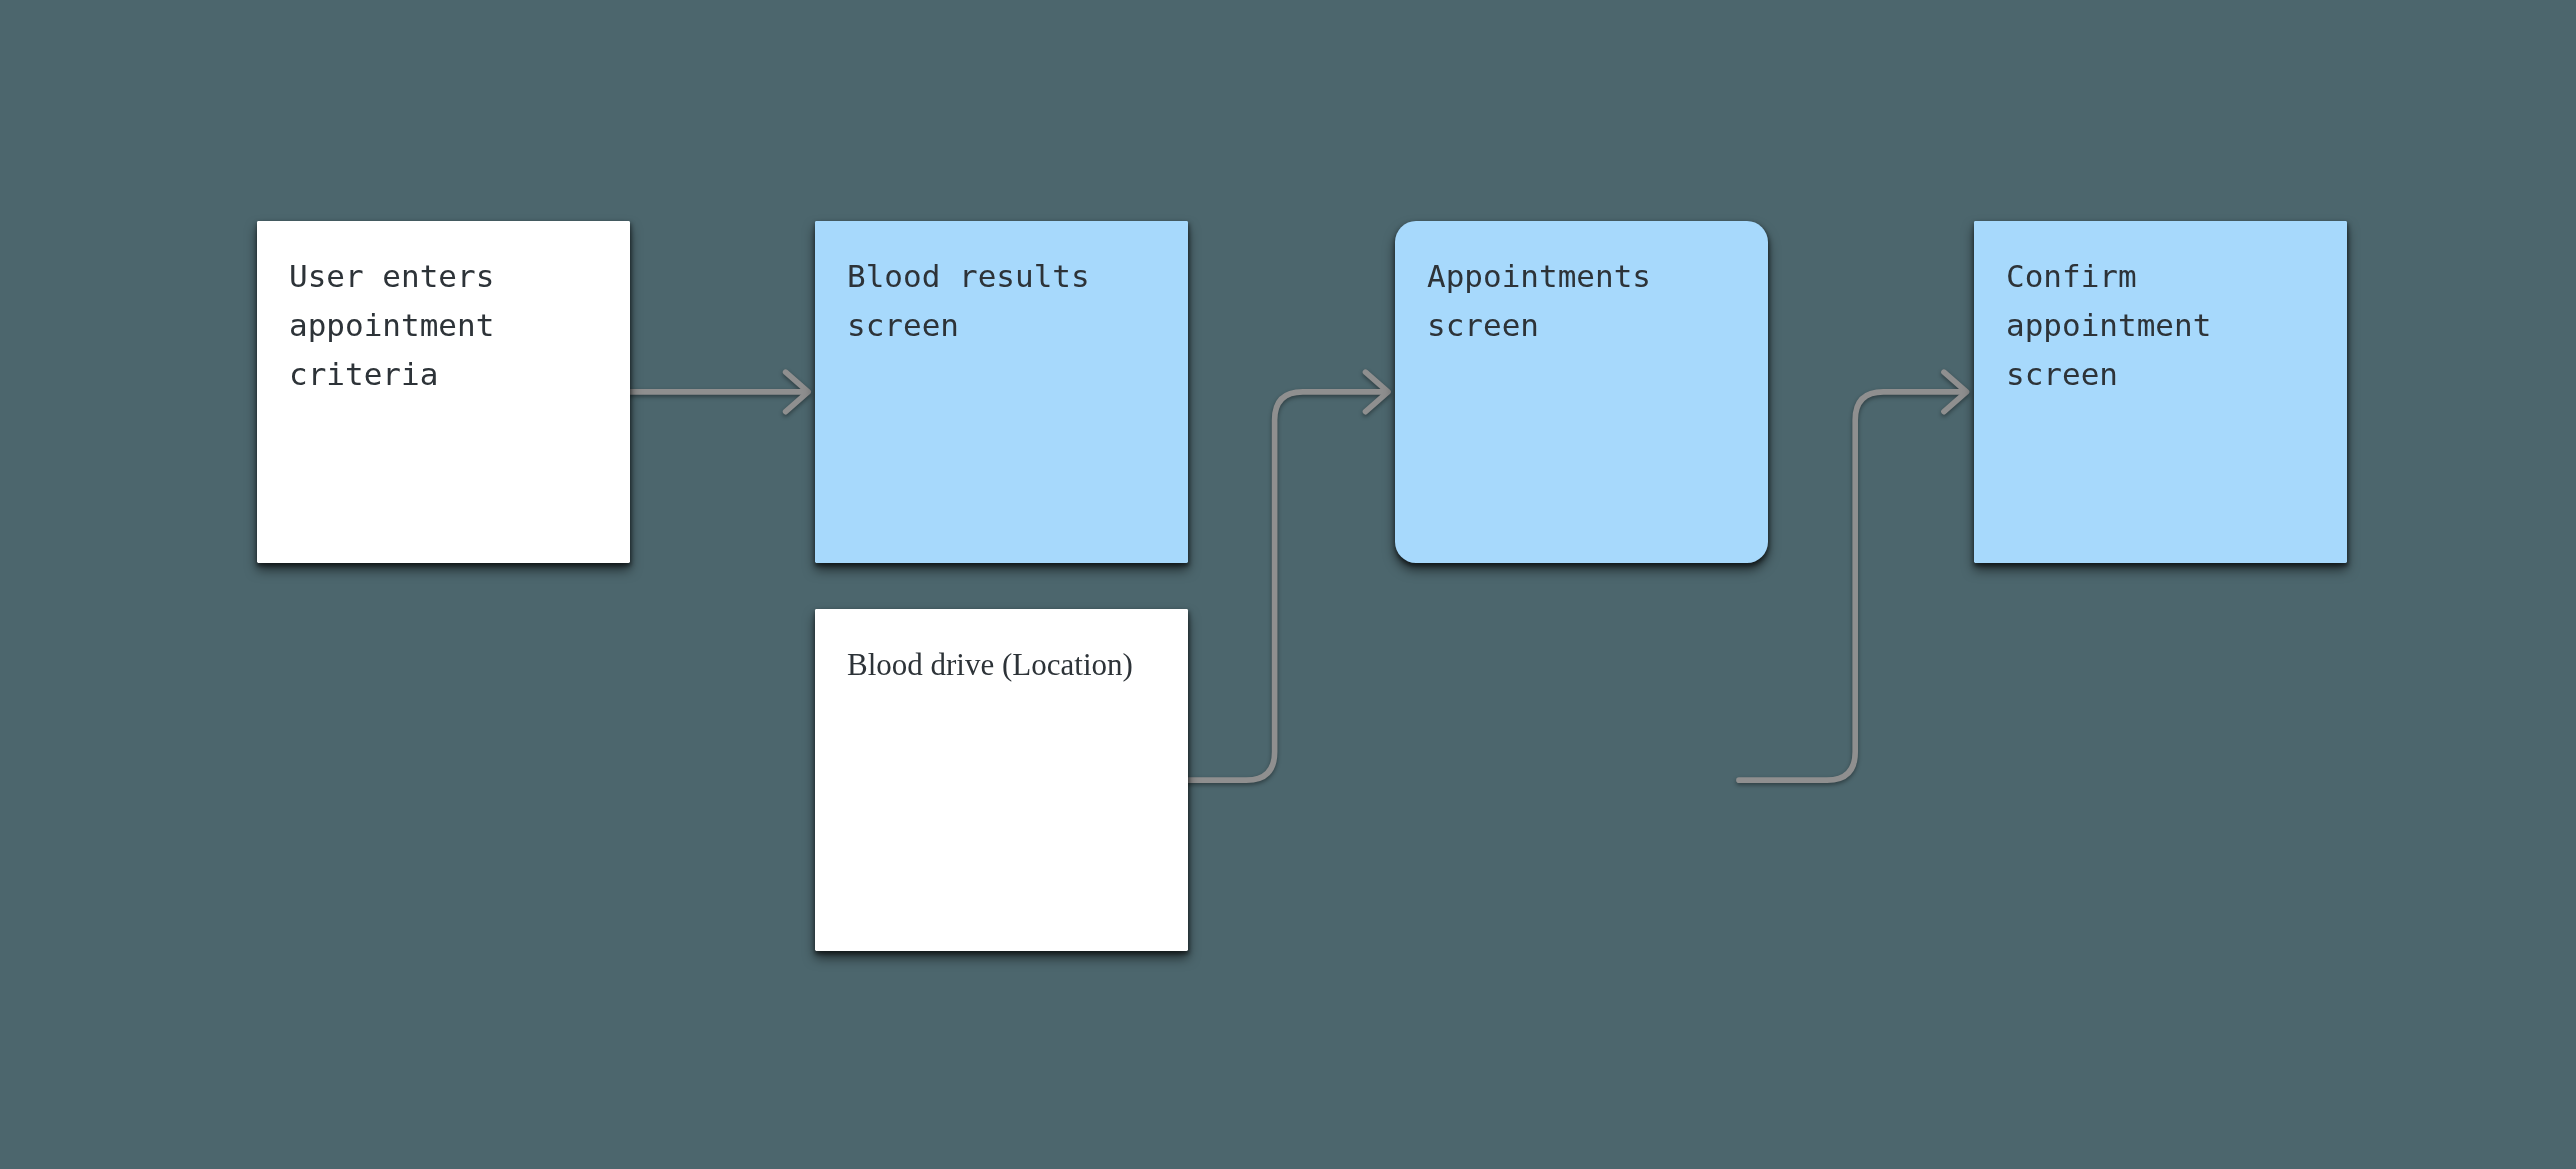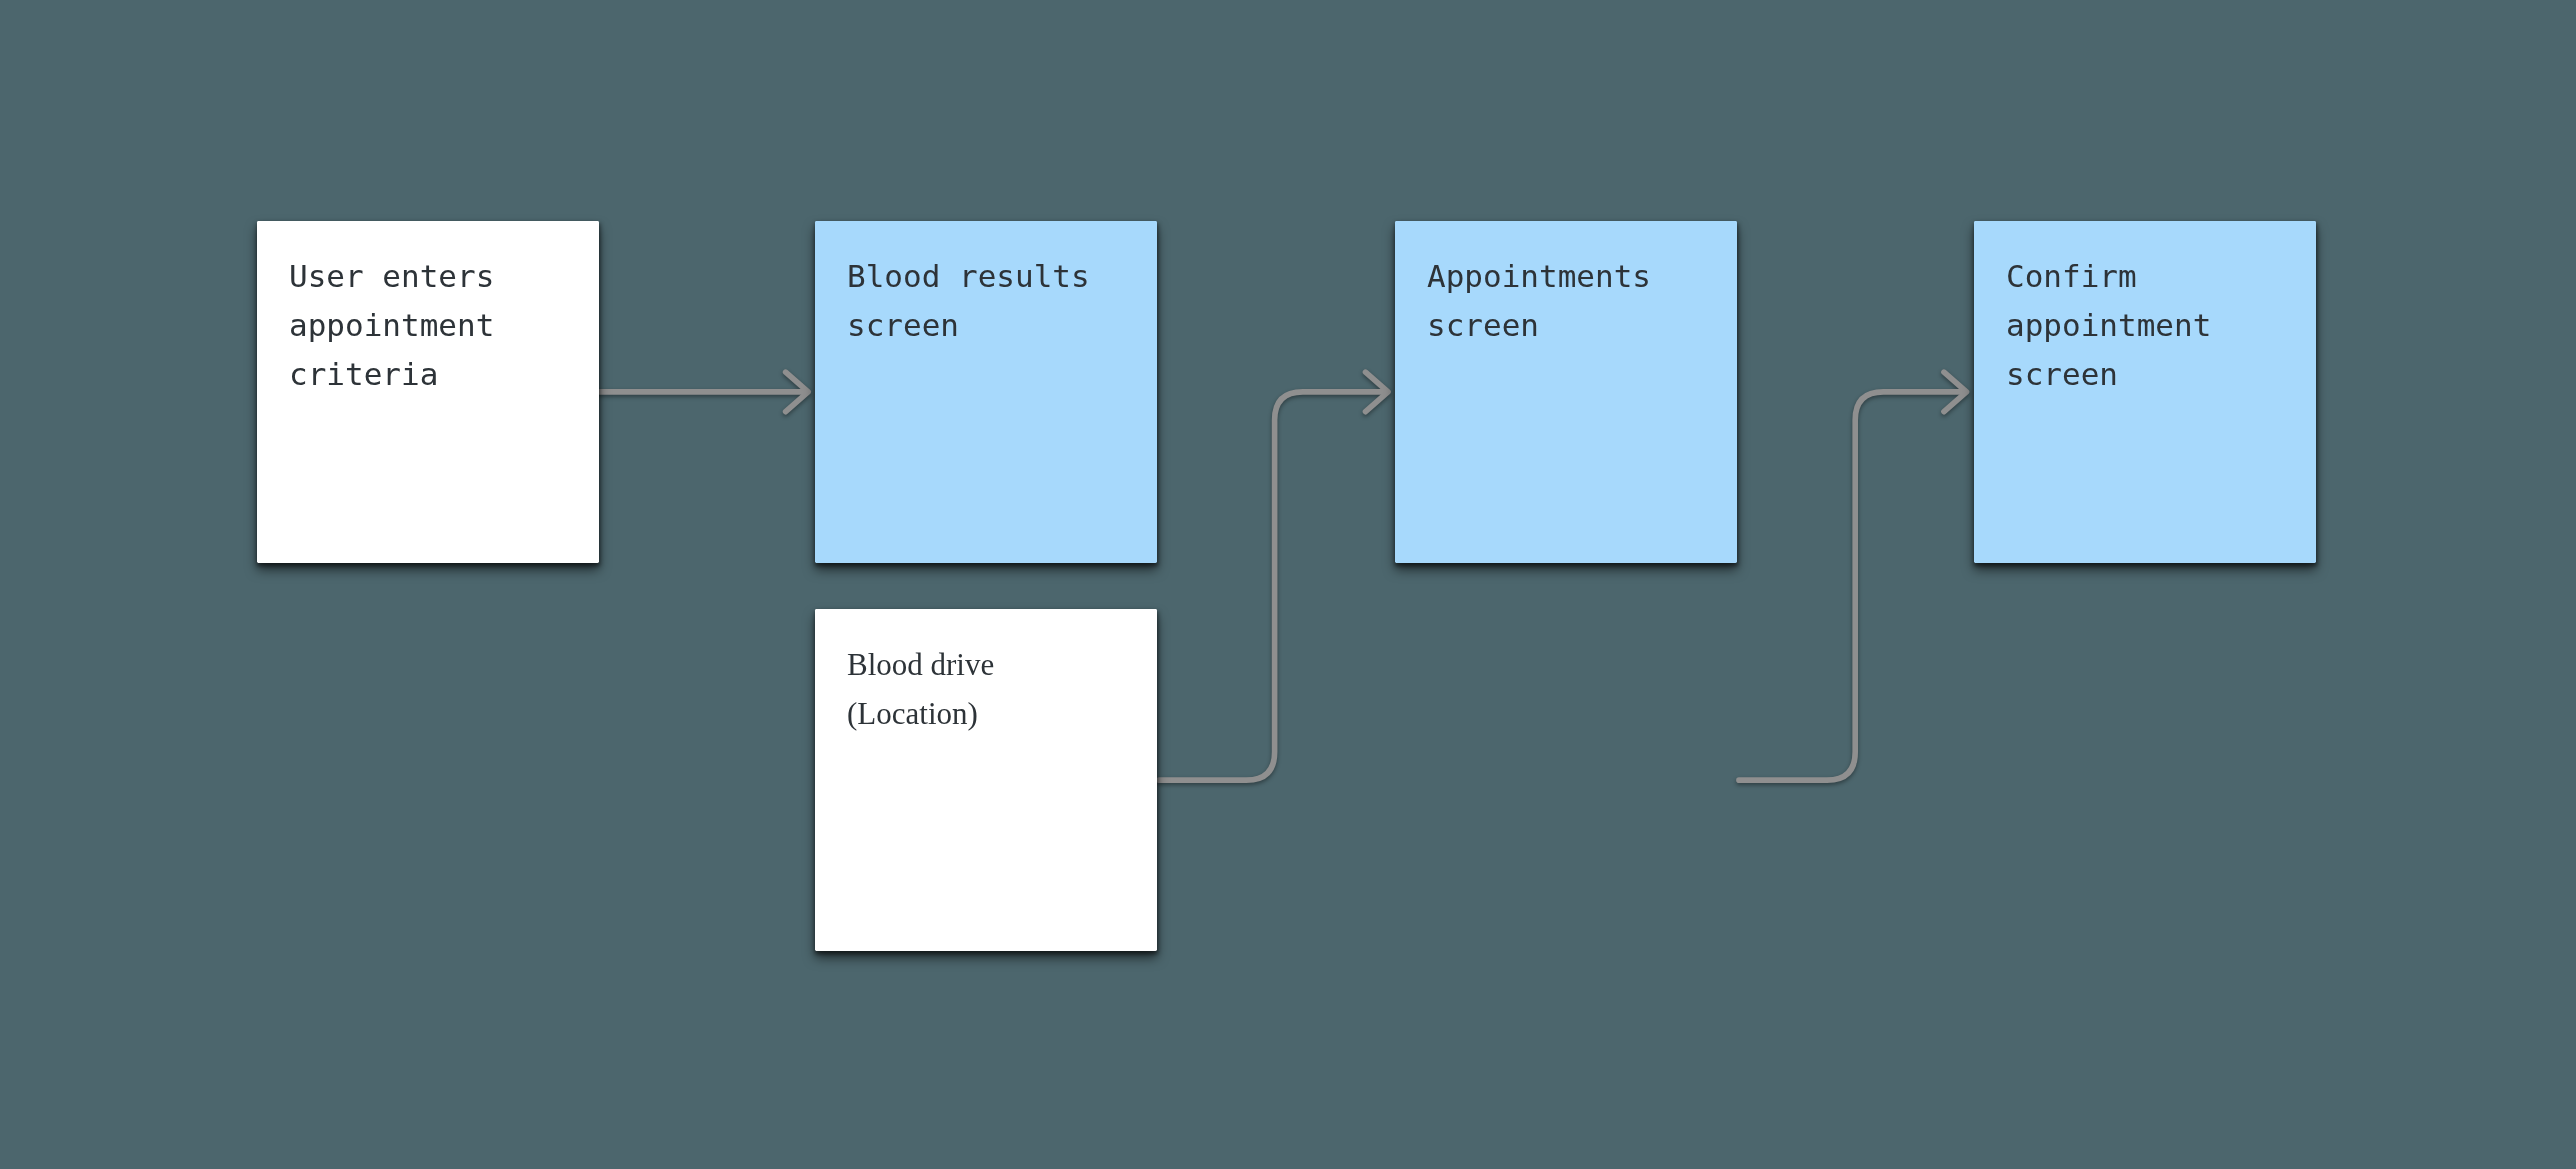--- a/index.html
+++ b/index.html
@@ -24,39 +24,39 @@
   }
   #connector-layer path {
     fill: none;
     stroke: var(--connector, #8f8f8f);
     stroke-width: 8;
     stroke-linecap: round;
     stroke-linejoin: round;
   }
   .node {
     position: absolute;
-    width: 342px;
+    width: 373px;
     height: 342px;
     box-sizing: border-box;
     padding: 31px 32px 0 32px;
     border-radius: 1.4px;
     box-shadow: 0 7px 11.3px rgba(0,0,0,0.55), 0.7px 2.1px 4.2px rgba(0,0,0,0.50);
     font-size: 31px;
     line-height: 49px;
     font-weight: 500;
     color: var(--text, #2d3338);
     word-break: normal;
   }
   .node[data-variant="white"] { background: var(--node-white, #ffffff); }
   .node[data-variant="blue"]  { background: var(--node-blue, #a7d9fc); }
 
   
   #node-user-criteria        { left: 257px;  top: 221px; }
   #node-drive-results        { left: 815px; top: 221px; }
-  #node-appointments         { left: 1395px; top: 221px; }
+  #node-appointments         { left: 1395px; top: 221px; border-radius: 21px; }
   #node-confirm-appointment  { left: 1974px; top: 221px; }
   #node-blood-drive-location { left: 815px; top: 609px; font-family: Liberation Serif, serif; }
   #node-appointment-time-slot{ left: 1395px; top: 609px; }
 </style>
 </head>
 <body>
 
 <div id="canvas">
 
   <svg id="connector-layer" viewBox="0 0 3656 1660" xmlns="http://www.w3.org/2000/svg">

